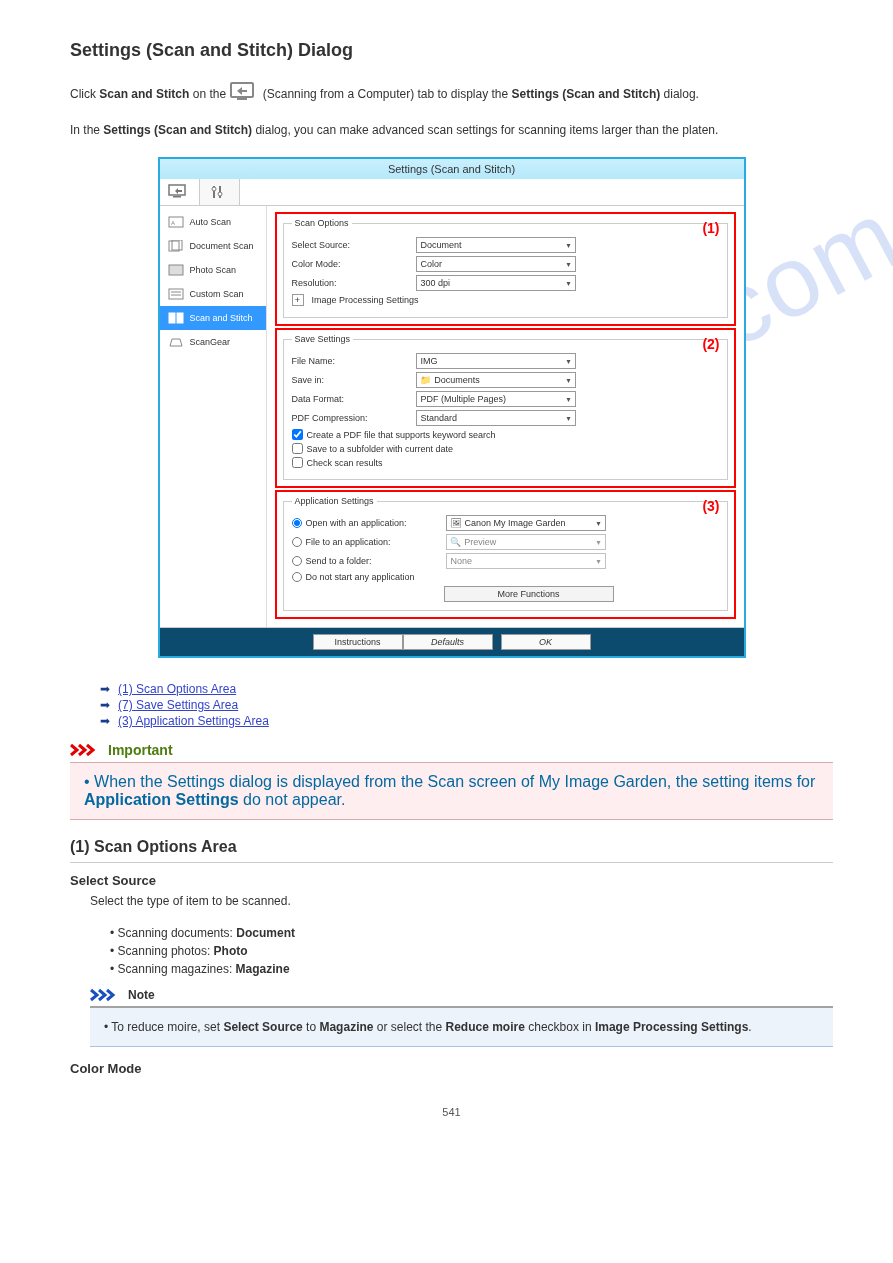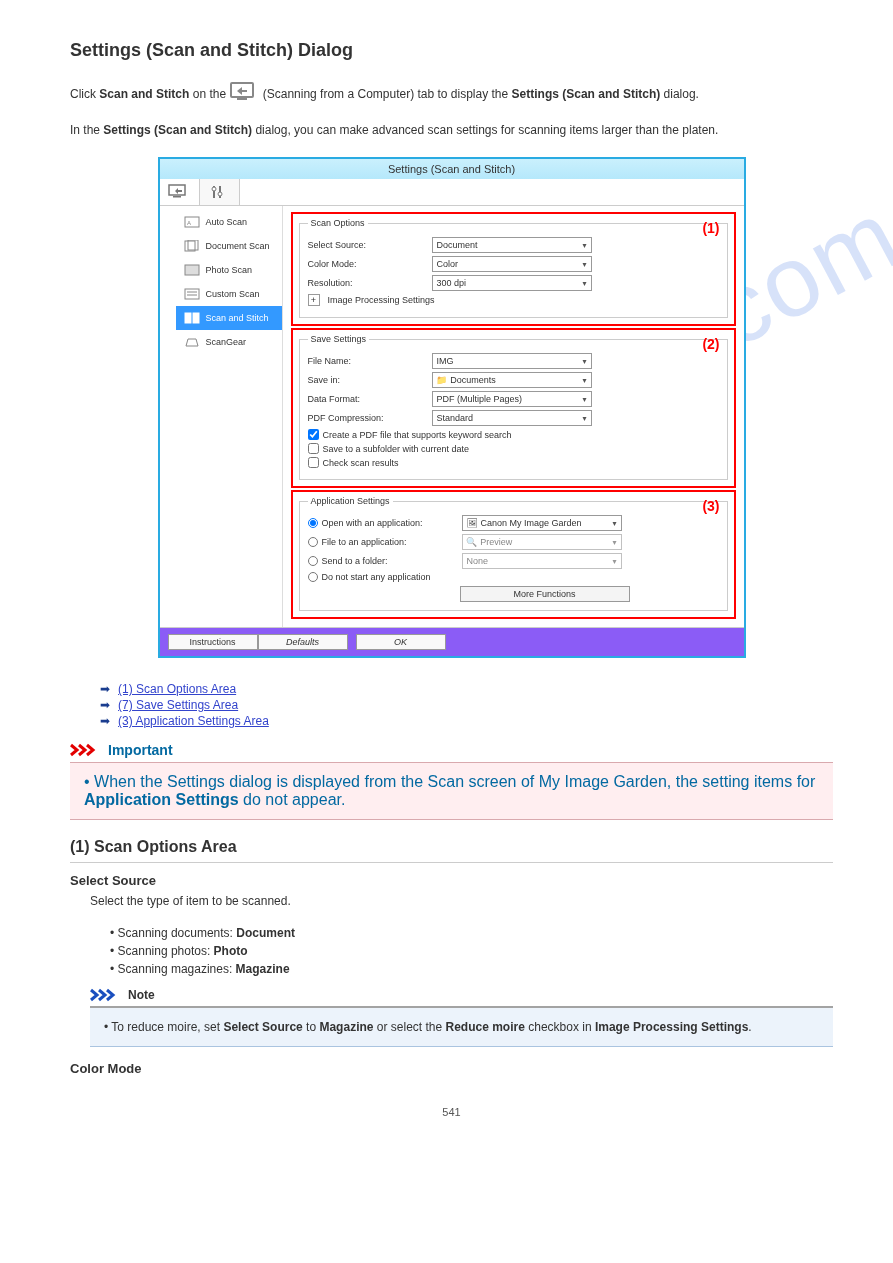--- a/index.html
+++ b/index.html
@@ -18,53 +18,53 @@
   .dialog-wrap { display:flex; justify-content:center; margin: 10px 0 24px; }
   .dialog { width: 588px; border: 2px solid #29abe2; background: #fff; font-size: 10px; }
   .dialog-title { background: linear-gradient(#caf0fd,#b5e8fb); color:#333; text-align:center; padding:4px 0; font-size:11px; }
   .dialog-body { background:#f0f0f0; padding:0; }
   
   .tab-strip { display:flex; border-bottom:1px solid #ccc; background:#fff; }
   .tab-btn { width:40px; height:26px; border-right:1px solid #ccc; display:flex; align-items:center; justify-content:center; background:#f8f8f8; }
   .tab-btn.active { background:#fff; }
   
   .main-area { display:flex; background:#fff; position: relative; }
-  .sidebar { width:107px; border-right:1px solid #ddd; padding:4px 0;margin-left:16px; }
+  .sidebar { width:107px; border-right:1px solid #ddd; padding:4px 0; }
   .sb-item { display:flex; align-items:center; gap:6px; padding:6px 8px; font-size:9px; cursor:pointer; }
   .sb-item.sel { background:#3399ff; color:#fff; }
   .sb-icon { width:16px; height:12px; flex-shrink:0; }
   
   .content { flex:1; padding:6px 8px 6px 8px; }
   .redbox { border: 2px solid #ff0000; margin-bottom:2px; padding:4px 6px 6px 6px; position:relative; }
   .redlabel { position:absolute; top:6px; right:14px; color:#ff0000; font-weight:bold; font-size:14px; }
   fieldset.grp { border:1px solid #ccc; padding:6px 8px 8px 8px; font-size:9px; }
   fieldset.grp legend { font-size:9px; padding: 0 3px; }
   .frow { display:flex; align-items:center; margin:3px 0; gap: 4px;}
   .flbl { width:120px; font-size:9px; }
   .fsel { width:160px; height:16px; border:1px solid #999; background:#fff; font-size:9px; padding:0 4px; display:flex; align-items:center; justify-content:space-between; }
   .fsel::after { content:"▾"; font-size:8px; color:#555; }
   .plusbox { width:12px; height:12px; border:1px solid #999; display:inline-flex; align-items:center; justify-content:center; font-size:9px; margin-right:4px; }
   .chk { display:flex; align-items:center; gap:4px; font-size:9px; margin:3px 0; }
   .chk input { width:11px; height:11px; }
   .rad { display:flex; align-items:center; gap:4px; font-size:9px; margin:3px 0; }
   .rad input { width:10px; height:10px; }
   .morebtn { width:170px; margin: 4px 0 0 152px; text-align:center; border:1px solid #999; background:#f4f4f4; padding:2px 0; font-size:9px; }
   
-  .dialog-footer { display:flex; justify-content:flex-start; padding:6px 8px; background:#8b5cf6; border-top:1px solid #ccc; }
+  .dialog-footer { display:flex; justify-content:center; padding:6px 8px; background:#0c4a6e; border-top:1px solid #ccc; }
   .dbtn { width:90px; text-align:center; border:1px solid #999; background:#f9f9f9; padding:2px 0; font-size:9px; }
   .dbtn-group { display:flex; gap: 8px; font-style: italic; }
   
   .links { margin-left: 30px; margin-bottom: 14px; }
   .link-row { display:flex; align-items:center; gap:8px; margin:2px 0; }
   .arrow-r { color:#1a3d8f; font-size:12px; }
   .link-a { color:#3344cc; text-decoration:underline; font-size:12px; }
   
   .imp-head { display:flex; align-items:center; gap:4px; margin-bottom:4px; }
   .chev-red svg { display:block; }
-  .imp-title { font-weight:bold; font-size:14px; color:#0369a1; }
+  .imp-title { font-weight:bold; font-size:14px; color:#4d7c0f; }
   .imp-box { background:#ffeef0; border-top:1px solid #d9a9ae; border-bottom:1px solid #d9a9ae; padding:10px 14px; font-size:16px; margin-bottom:18px; color:#0369a1; }
   
   h2.section-h { font-size:16px; font-weight:bold; margin:18px 0 6px; }
   .section-hr { border:0; border-top:1px solid #ccc; margin-bottom:10px; }
   
   .field-def { margin-bottom:14px; }
   .field-name { font-weight:bold; font-size:13px; margin-bottom:4px; }
   .field-desc { font-size:12px; margin-left:20px; line-height:1.5; }
   .sub-field { margin-left:20px; margin-top:14px; }
   

